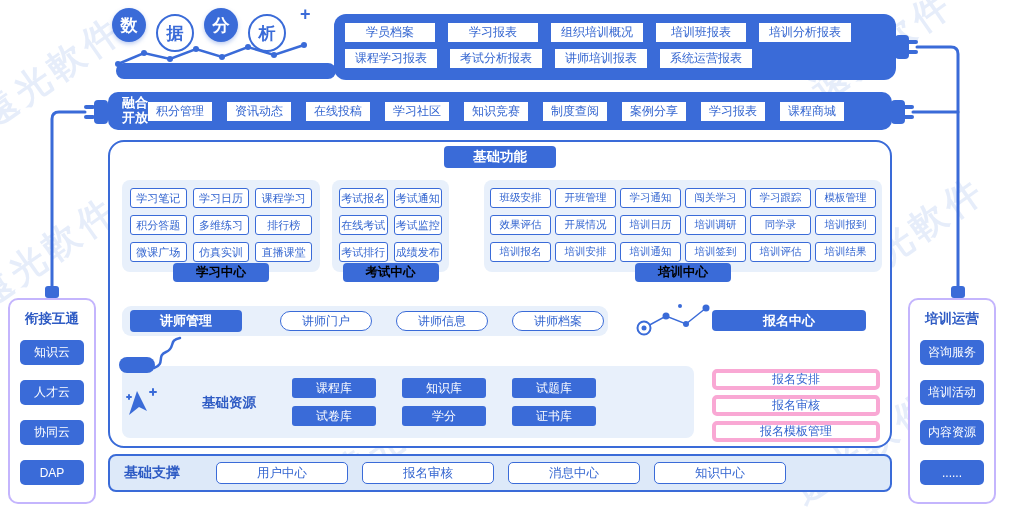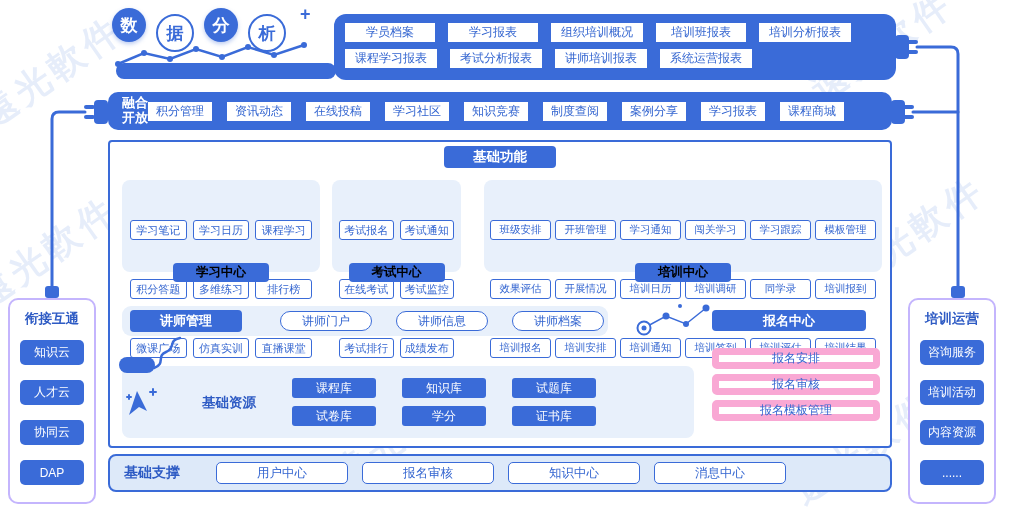--- a/index.html
+++ b/index.html
@@ -34,51 +34,51 @@
   .chip.sm{min-width:64px;padding:0 8px;}
 
   
   .fusion-bar{position:absolute;left:108px;top:92px;width:784px;height:38px;background:#3A6BD8;
     border-radius:10px;z-index:2;display:flex;align-items:center;padding:0 10px 0 14px;box-sizing:border-box;}
   .fusion-title{color:#ffffff;font-size:13px;font-weight:bold;line-height:1.15;margin-right:0;}
   .fusion-items{display:flex;gap:15px;}
 
   
   .main-box{position:absolute;left:108px;top:140px;width:784px;height:308px;border:2px solid #3A6BD8;
-    border-radius:4px;background:#fff;z-index:2;box-sizing:border-box;}
+    border-radius:16px;background:#fff;z-index:2;box-sizing:border-box;}
   .bf-title{position:absolute;left:50%;transform:translateX(-50%);top:4px;width:112px;height:22px;
     background:#3A6BD8;color:#fff;font-size:13.5px;font-weight:bold;display:flex;align-items:center;
     justify-content:center;border-radius:4px;}
 
   .panel{position:absolute;background:#E8F0FB;border-radius:8px;box-sizing:border-box;}
   .panel.learning{left:12px;top:38px;width:198px;height:92px;padding:8px 8px 0;}
-  .panel.exam{left:222px;top:38px;width:129px;height:92px;padding:8px 7px 0;}
+  .panel.exam{left:222px;top:38px;width:117px;height:92px;padding:8px 7px 0;}
   .panel.training{left:374px;top:38px;width:398px;height:92px;padding:8px 6px 0;}
   .grid{display:grid;row-gap:7px;}
   .g3{grid-template-columns:repeat(3,1fr);column-gap:6px;}
   .g2{grid-template-columns:repeat(2,1fr);column-gap:6px;}
   .g6{grid-template-columns:repeat(6,1fr);column-gap:4px;}
   .obtn{height:20px;background:#fff;border:1px solid #3A6BD8;border-radius:3px;color:#3365D0;
-    font-size:11px;display:flex;align-items:center;justify-content:center;white-space:nowrap;box-sizing:border-box;margin-top:32px;}
+    font-size:11px;display:flex;align-items:center;justify-content:center;white-space:nowrap;box-sizing:border-box;}
   .panel.training .obtn{font-size:10.5px;}
   .panel-label{position:absolute;bottom:-10px;left:50%;transform:translateX(-50%);width:96px;height:19px;
     background:#3A6BD8;color:#000000;font-size:12.5px;font-weight:bold;display:flex;align-items:center;
     justify-content:center;border-radius:4px;}
 
   .instructor-row{position:absolute;left:12px;top:164px;width:486px;height:30px;background:#E8F0FB;
     border-radius:9px;display:flex;align-items:center;padding:0 8px;box-sizing:border-box;}
   .ir-label{width:112px;height:22px;background:#3A6BD8;color:#fff;font-weight:bold;font-size:13px;
     display:flex;align-items:center;justify-content:center;border-radius:4px;margin-right:38px;flex:0 0 auto;}
   .pillbtn{width:92px;height:20px;background:#fff;border:1px solid #3A6BD8;border-radius:10px;color:#3365D0;
     font-size:12px;display:flex;align-items:center;justify-content:center;margin-right:24px;box-sizing:border-box;flex:0 0 auto;}
 
   .reg-title{position:absolute;left:602px;top:168px;width:154px;height:21px;background:#3A6BD8;color:#fff;
     font-weight:bold;font-size:13px;display:flex;align-items:center;justify-content:center;border-radius:4px;}
-  .reg-btn{position:absolute;left:602px;width:168px;height:21px;background:#fff;border:7px solid #f9a8d4;
-    border-radius:5px;color:#3365D0;font-size:12px;display:flex;align-items:center;justify-content:center;box-sizing:border-box;}
+  .reg-btn{position:absolute;left:602px;width:168px;height:21px;background:#fff;border:4px solid #f9a8d4;
+    border-radius:5px;color:#3365D0;font-size:12px;display:flex;align-items:center;justify-content:center;box-sizing:border-box;margin-top:21px;}
   .reg-btn.r1{top:206px;} .reg-btn.r2{top:232px;} .reg-btn.r3{top:258px;}
 
   .res-panel{position:absolute;left:12px;top:224px;width:572px;height:72px;background:#E8F0FB;border-radius:8px;}
   .res-label{position:absolute;left:80px;top:28px;color:#2E5BC4;font-size:13.5px;font-weight:bold;}
   .res-grid{position:absolute;left:170px;top:12px;display:grid;grid-template-columns:repeat(3,84px);
     column-gap:26px;row-gap:8px;}
   .sbtn{height:20px;background:#3A6BD8;color:#fff;font-size:12px;display:flex;align-items:center;
     justify-content:center;border-radius:3px;}
   .res-tab{position:absolute;left:119px;top:357px;width:36px;height:16px;background:#3A6BD8;border-radius:8px;z-index:3;}
 
@@ -287,22 +287,22 @@
     <circle cx="36" cy="18" r="3.5" fill="#3A6BD8"></circle>
     <circle cx="56" cy="26" r="3" fill="#3A6BD8"></circle>
     <circle cx="76" cy="10" r="3.5" fill="#3A6BD8"></circle>
     <circle cx="50" cy="8" r="2" fill="#3A6BD8"></circle>
   </svg>
 
   <div class="support-bar">
     <div class="sup-label">基础支撑</div>
     <div class="wbtn">用户中心</div>
     <div class="wbtn">报名审核</div>
+    <div class="wbtn">消息中心</div>
     <div class="wbtn">知识中心</div>
-    <div class="wbtn">消息中心</div>
   </div>
 
   <div class="side-panel left">
     <div class="side-title">衔接互通</div>
     <div class="side-btn">知识云</div>
     <div class="side-btn">人才云</div>
     <div class="side-btn">协同云</div>
     <div class="side-btn">DAP</div>
   </div>
 

